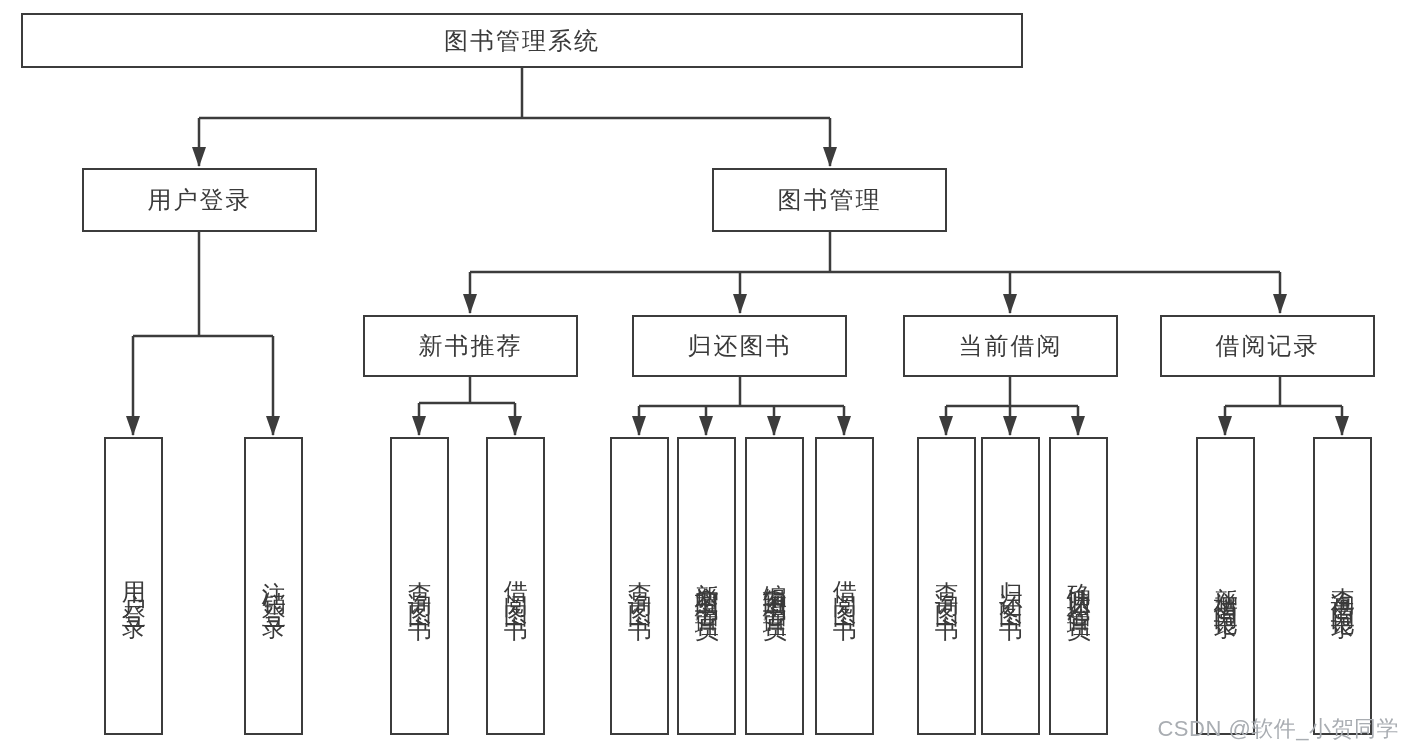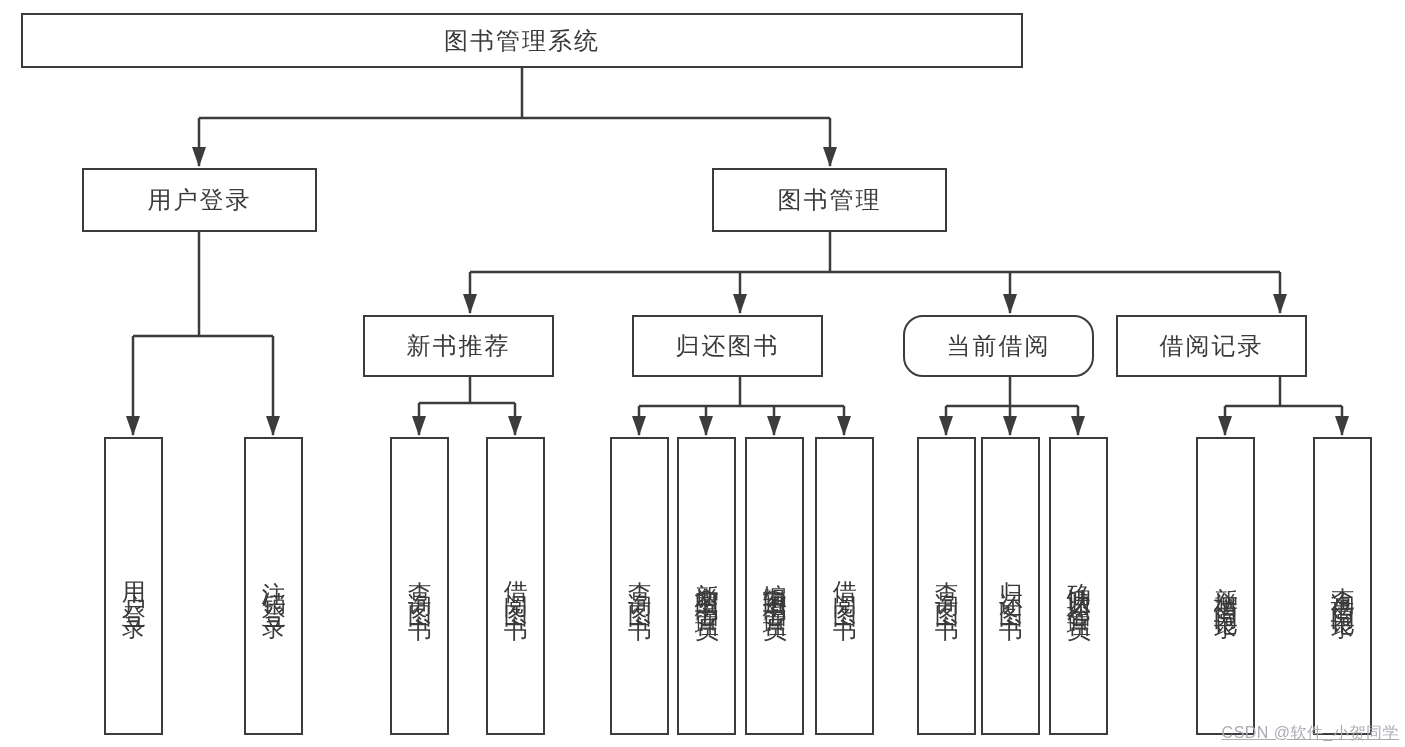--- a/index.html
+++ b/index.html
@@ -20,41 +20,40 @@
     z-index:1;
   }
   .hlabel{
     font-size:24px;
     letter-spacing:2px;
     color:#3a3a3a;
     white-space:nowrap;
   }
   .root{left:21px;top:13px;width:1002px;height:55px;border-width:2.5px;text-align:center;}
   .lvl2{top:168px;width:235px;height:64px;}
-  .lvl3{top:315px;width:191px;height:62px;}
+  .lvl3{top:315px;width:215px;height:62px;}
   .leaf{top:437px;width:59px;height:298px;}
   .vtext{
     writing-mode:vertical-rl;
     text-orientation:mixed;
     font-size:24px;
     line-height:1.1;
     color:#3a3a3a;
   }
   .v4{letter-spacing:12px;}
   .v6{letter-spacing:6px;}
   .v9{letter-spacing:5px;}
   .watermark{
     position:absolute;
     right:6px;bottom:3px;
-    font-size:16px;
+    font-size:22px;
     letter-spacing:0.5px;
     color:#a9adb2;
     z-index:3;
     white-space:nowrap;
-    text-decoration:underline;
   }
 </style>
 </head>
 <body>
 
 <div class="stage">
 
   <svg class="wires" width="1405" height="747" viewBox="0 0 1405 747">
     <g stroke="#3c3c3c" stroke-width="2.5" fill="none">
       <path d="M522 68 V118 M199 118 H830 M199 118 V166 M830 118 V166"></path>
@@ -98,24 +97,24 @@
   <div class="node lvl2" style="left:712px;text-align:right;">
     <span class="hlabel">图书管理</span>
   </div>
 
   <div class="node lvl3" style="left:363px;">
     <span class="hlabel">新书推荐</span>
   </div>
   <div class="node lvl3" style="left:632px;">
     <span class="hlabel">归还图书</span>
   </div>
-  <div class="node lvl3" style="left:903px;border-radius:20px;">
+  <div class="node lvl3" style="left:903px;">
     <span class="hlabel">当前借阅</span>
   </div>
-  <div class="node lvl3" style="left:1116px;font-family:Liberation Serif, serif;">
+  <div class="node lvl3" style="left:1160px;font-family:Liberation Serif, serif;">
     <span class="hlabel">借阅记录</span>
   </div>
 
   <div class="node leaf" style="left:104px;">
     <span class="vtext v4">用户登录</span>
   </div>
   <div class="node leaf" style="left:244px;">
     <span class="vtext v4">注销登录</span>
   </div>
 

